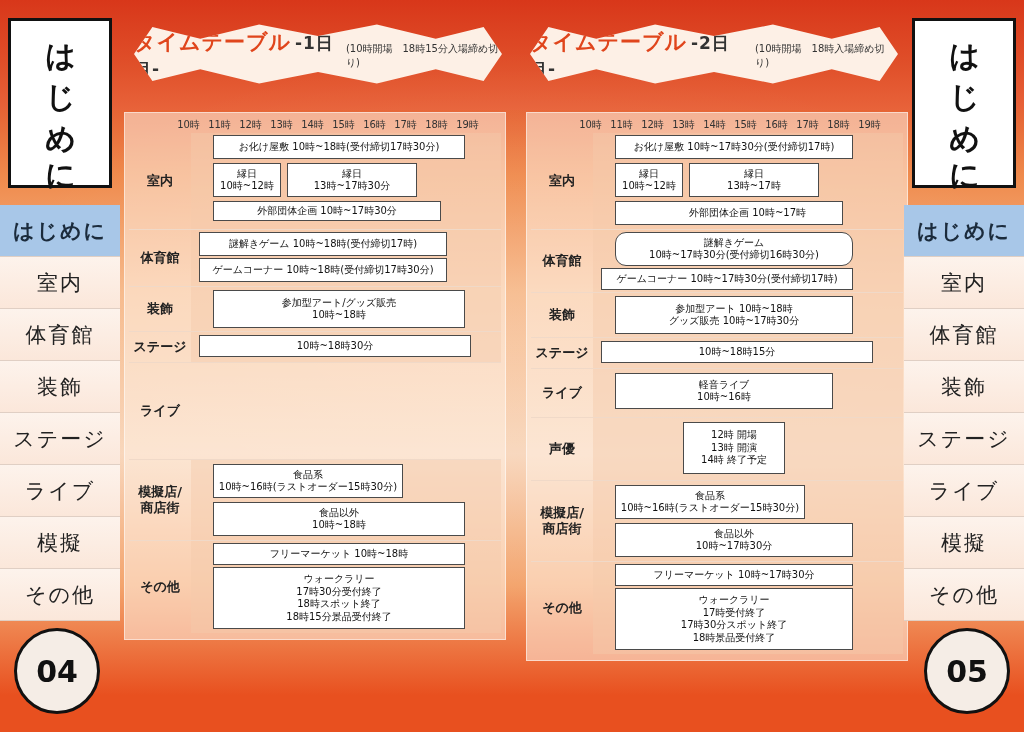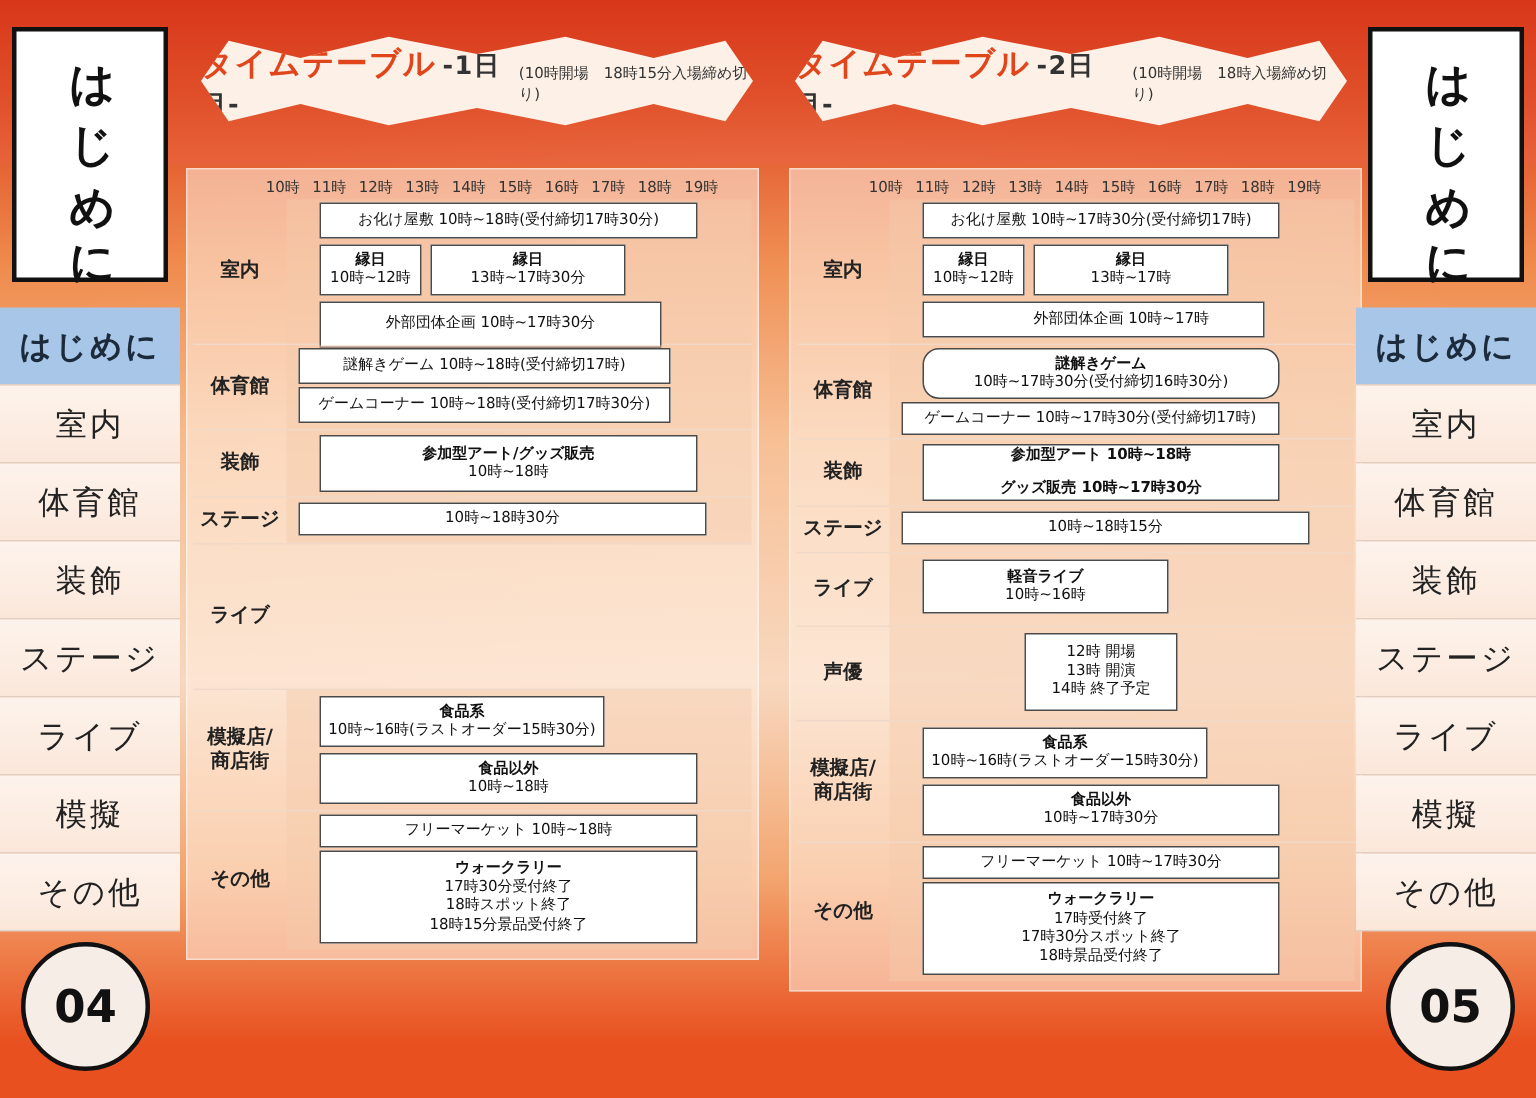--- a/index.html
+++ b/index.html
@@ -120,21 +120,21 @@
   }
   .ev{
     position:absolute;background:#fff;border:1px solid #4a4a4a;
     box-sizing:border-box;
     display:flex;flex-direction:column;align-items:center;justify-content:center;
     font-size:10px;color:#111;line-height:1.25;text-align:center;
     font-family:"DejaVu Sans", sans-serif;
     padding:1px 2px;
     overflow:hidden;
   }
-  .ev .t{font-weight:700;}
+  .ev .t{font-weight:400;}
   .ev .line{white-space:nowrap;}
 </style>
 </head>
 <body>
 
 <div class="wrap">
   <div class="bg-bottom"></div>
   <div class="bg-top"></div>
   <div class="bg-shade"></div>
 
@@ -199,21 +199,21 @@
                 <div class="line">お化け屋敷 10時~18時(受付締切17時30分)</div>
               </div>
               <div class="ev" style="left: 22px; width: 68px; top: 30px; height: 34px;">
                 <div class="line t">縁日</div>
                 <div class="line">10時~12時</div>
               </div>
               <div class="ev" style="left: 96px; width: 130px; top: 30px; height: 34px;">
                 <div class="line t">縁日</div>
                 <div class="line">13時~17時30分</div>
               </div>
-              <div class="ev" style="left: 22px; width: 228px; top: 68px; height: 31px;">
+              <div class="ev" style="left: 22px; width: 228px; top: 68px; height: 20px;">
                 <div class="line">外部団体企画 10時~17時30分</div>
               </div>
             </div>
           </div>
           <div class="row" style="height: 56px;">
             <div class="rowhead">体育館</div>
             <div class="rowbody">
               <div class="ev" style="left: 8px; width: 248px; top: 2px; height: 24px;">
                 <div class="line">謎解きゲーム 10時~18時(受付締切17時)</div>
               </div>
@@ -321,38 +321,38 @@
                 <div class="line">10時~17時30分(受付締切16時30分)</div>
               </div>
               <div class="ev" style="left: 8px; width: 252px; top: 38px; height: 22px;">
                 <div class="line">ゲームコーナー 10時~17時30分(受付締切17時)</div>
               </div>
             </div>
           </div>
           <div class="row" style="height: 44px;">
             <div class="rowhead">装飾</div>
             <div class="rowbody">
-              <div class="ev" style="left: 22px; width: 238px; top: 3px; height: 38px; justify-content: space-between;">
+              <div class="ev" style="left: 22px; width: 238px; top: 3px; height: 38px;">
                 <div class="line t">参加型アート 10時~18時</div>
                 <div class="line t">グッズ販売 10時~17時30分</div>
               </div>
             </div>
           </div>
           <div class="row" style="height: 30px;">
             <div class="rowhead">ステージ</div>
             <div class="rowbody">
               <div class="ev" style="left: 8px; width: 272px; top: 3px; height: 22px;">
                 <div class="line">10時~18時15分</div>
               </div>
             </div>
           </div>
           <div class="row" style="height: 48px;">
             <div class="rowhead">ライブ</div>
             <div class="rowbody">
-              <div class="ev" style="left: 22px; width: 164px; top: 4px; height: 36px; text-align: center;">
+              <div class="ev" style="left: 22px; width: 218px; top: 4px; height: 36px; text-align: center;">
                 <div class="line t">軽音ライブ</div>
                 <div class="line">10時~16時</div>
               </div>
             </div>
           </div>
           <div class="row" style="height: 62px;">
             <div class="rowhead">声優</div>
             <div class="rowbody">
               <div class="ev" style="left: 90px; width: 102px; top: 4px; height: 52px;">
                 <div class="line">12時 開場</div>

